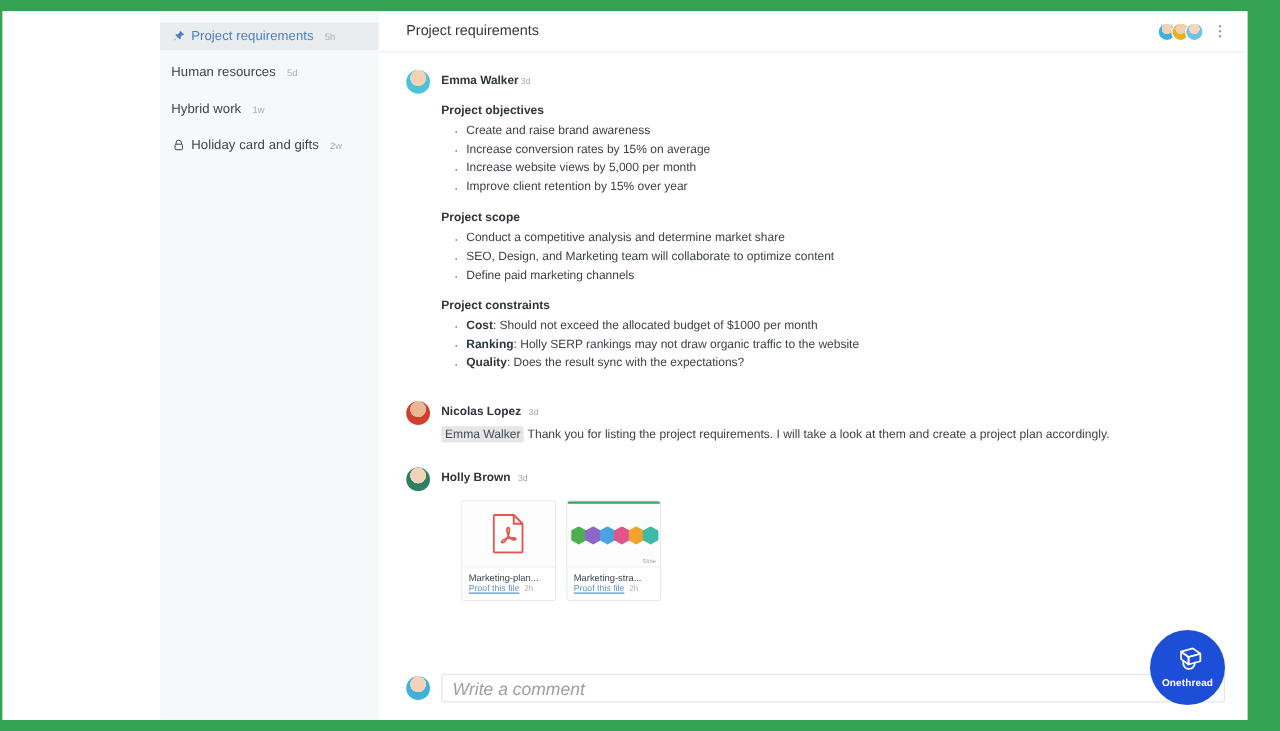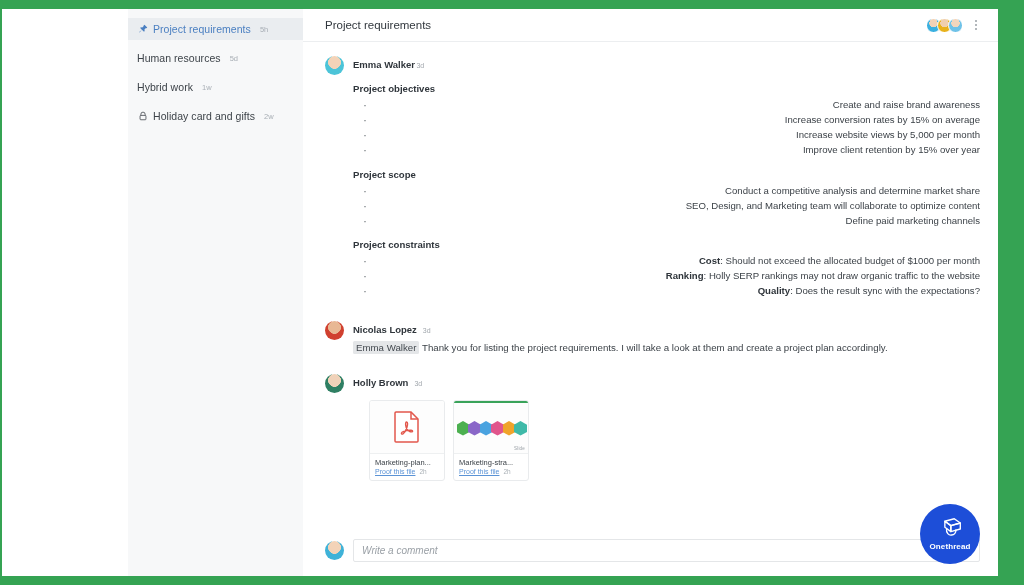--- a/index.html
+++ b/index.html
@@ -156,21 +156,20 @@
     color: #2f353b;
     margin: 11px 0 3px 0;
   }
   ul.blist { list-style: none; margin: 0 0 0 8px; }
   ul.blist li {
     font-size: 9.6px;
     color: #3c4248;
     line-height: 1.58;
     position: relative;
     padding-left: 12px;
-    text-align: right;
   }
   ul.blist li::before {
     content: "\00B7";
     position: absolute;
     left: 2px;
     top: -1px;
     color: #6c7278;
     font-size: 12px;
   }
   ul.blist li b { font-weight: bold; color: #2f353b; }
@@ -242,21 +241,21 @@
     border-radius: 50%;
     overflow: hidden;
   }
   .comment-input {
     flex: 1 1 auto;
     height: 23px;
     border: 1px solid #e4e6e8;
     border-radius: 2px;
     background: #fff;
     font-family: "Liberation Sans", sans-serif;
-    font-size: 10px;
+    font-size: 14px;
     font-style: italic;
     color: #90969c;
     padding: 0 8px;
     outline: none;
   }
   .comment-input::placeholder { color: #9aa0a6; font-style: italic; }
 
   
   .ot-badge {
     position: absolute;

